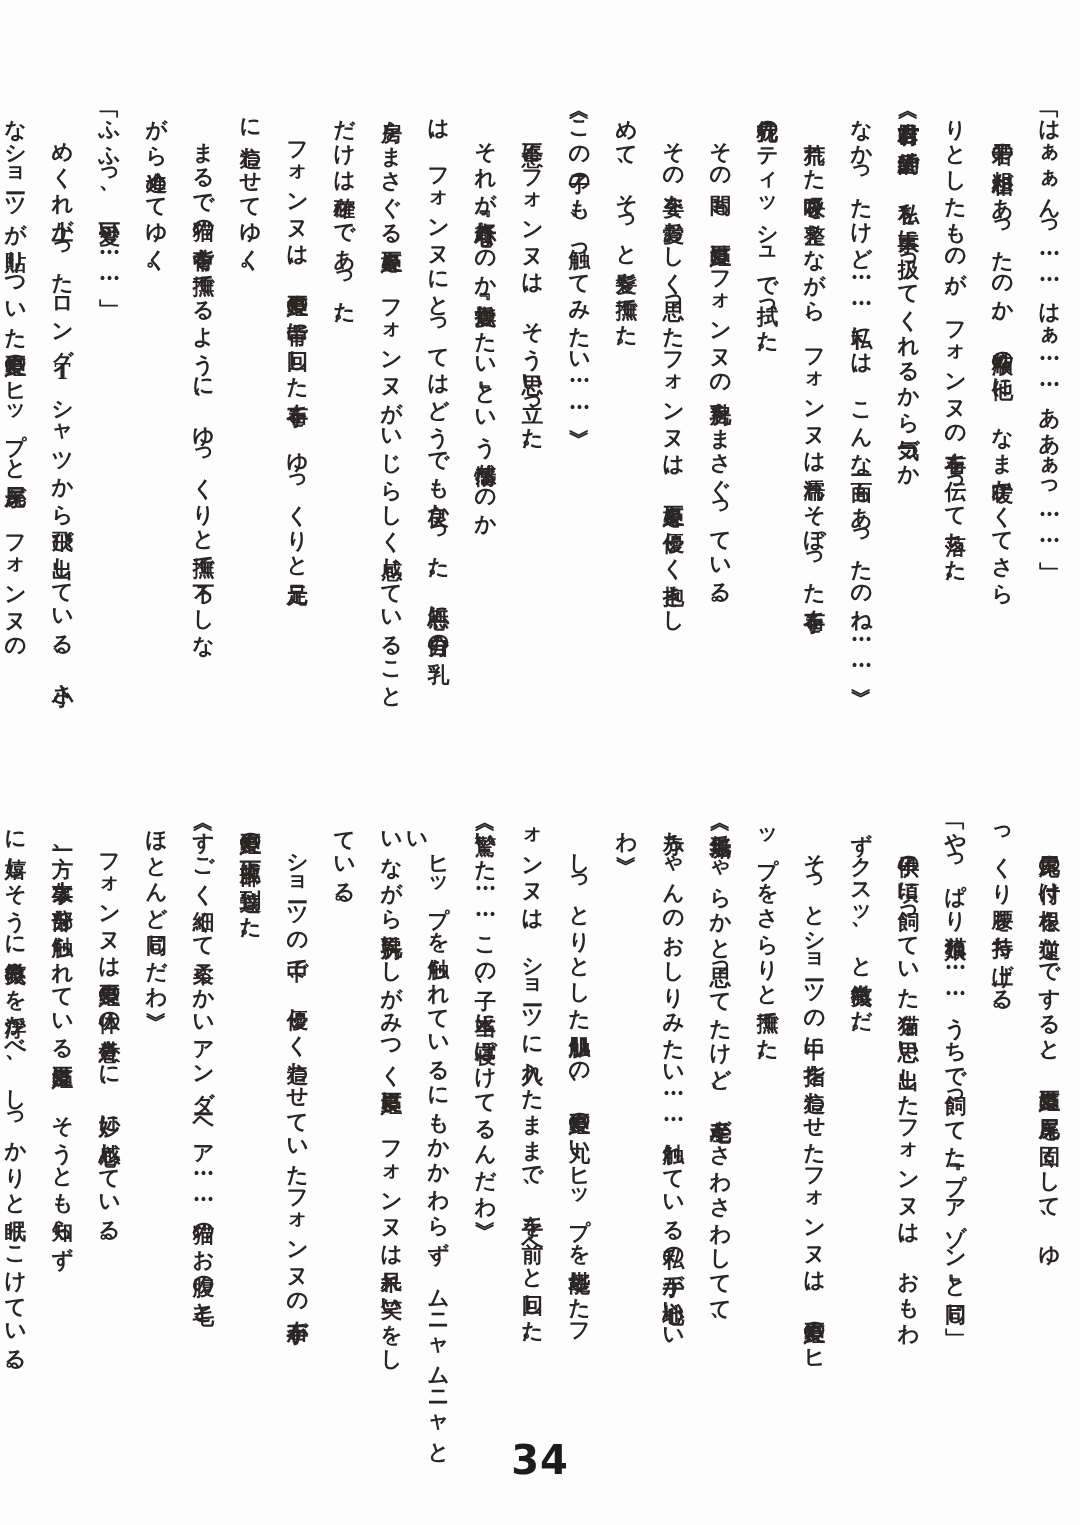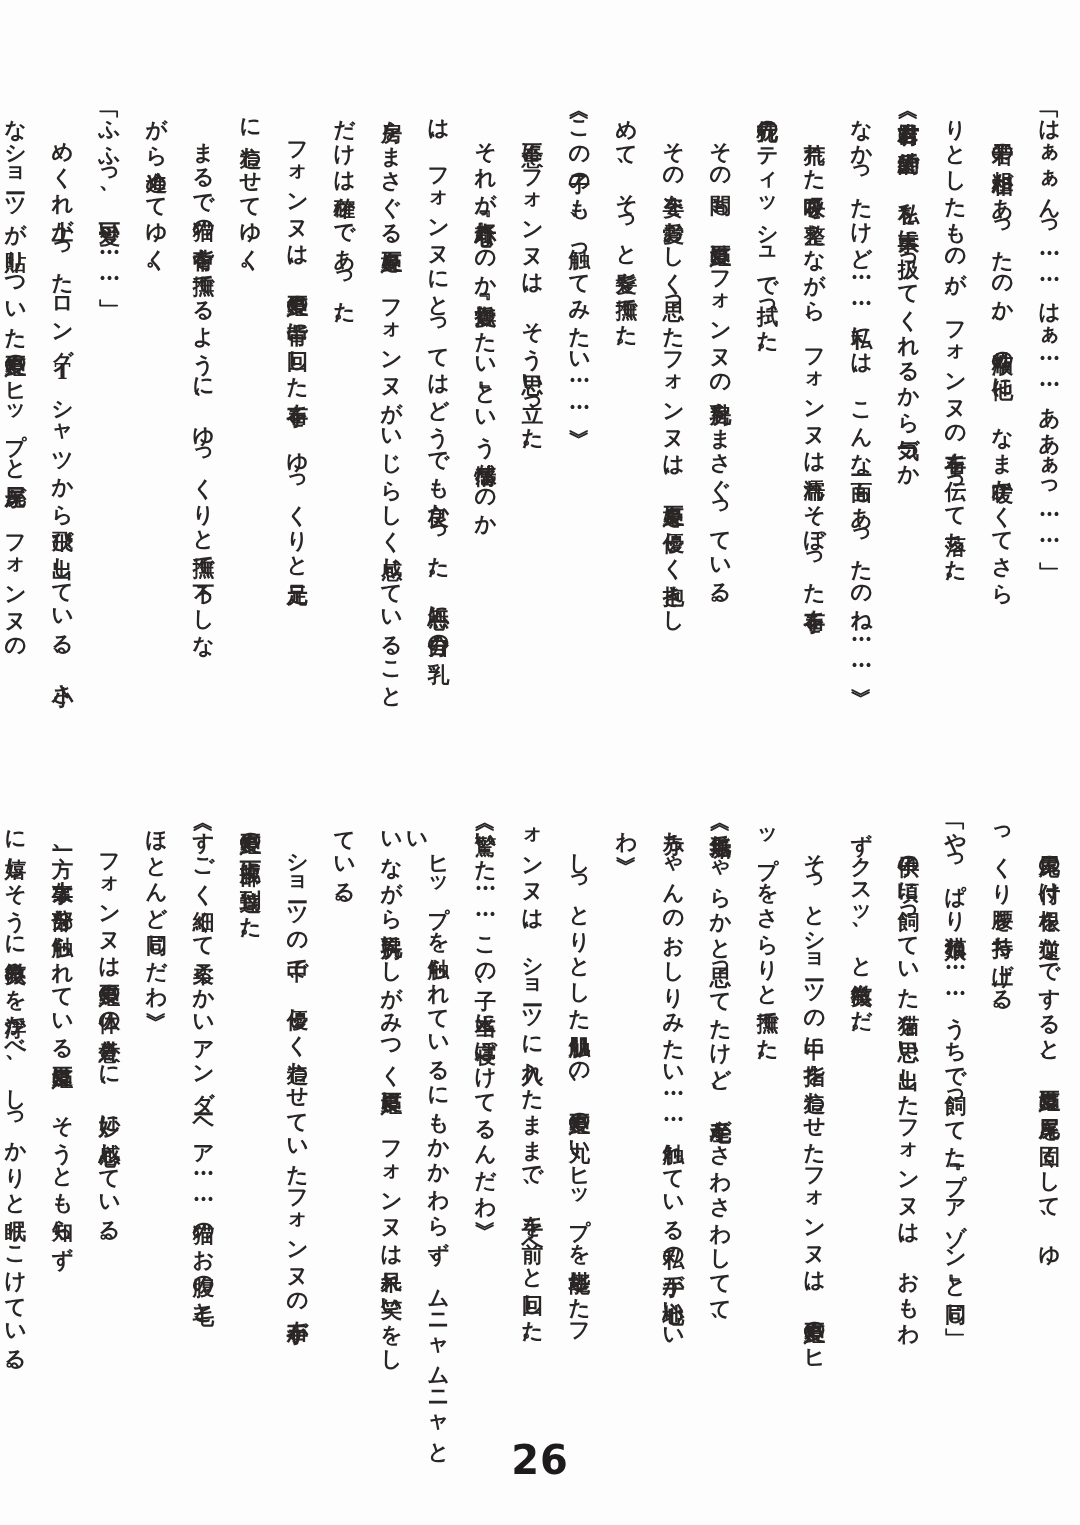--- a/index.html
+++ b/index.html
@@ -123,15 +123,15 @@
       <div class="vcol">ている。</div>
       <div class="vcol">　ショーツの中で、優しく這わせていたフォンヌの右手が、</div>
       <div class="vcol">夏姫の下腹部に到達した。</div>
       <div class="vcol">《すごく細くて柔らかいアンダーヘア……猫のお腹の毛と、</div>
       <div class="vcol">ほとんど同じだわ》</div>
       <div class="vcol">　フォンヌは夏姫の体の意外さに、妙に感心している。</div>
       <div class="vcol">　一方、大事な部分を触られている夏姫は、そうとも知らず</div>
       <div class="vcol">に嬉しそうに微笑みを浮かべ、しっかりと眠りこけている。</div>
     </div>
 
-  <div id="page-number">26</div>
+  <div id="page-number">34</div>
 
 </div>
 
 </body></html>

